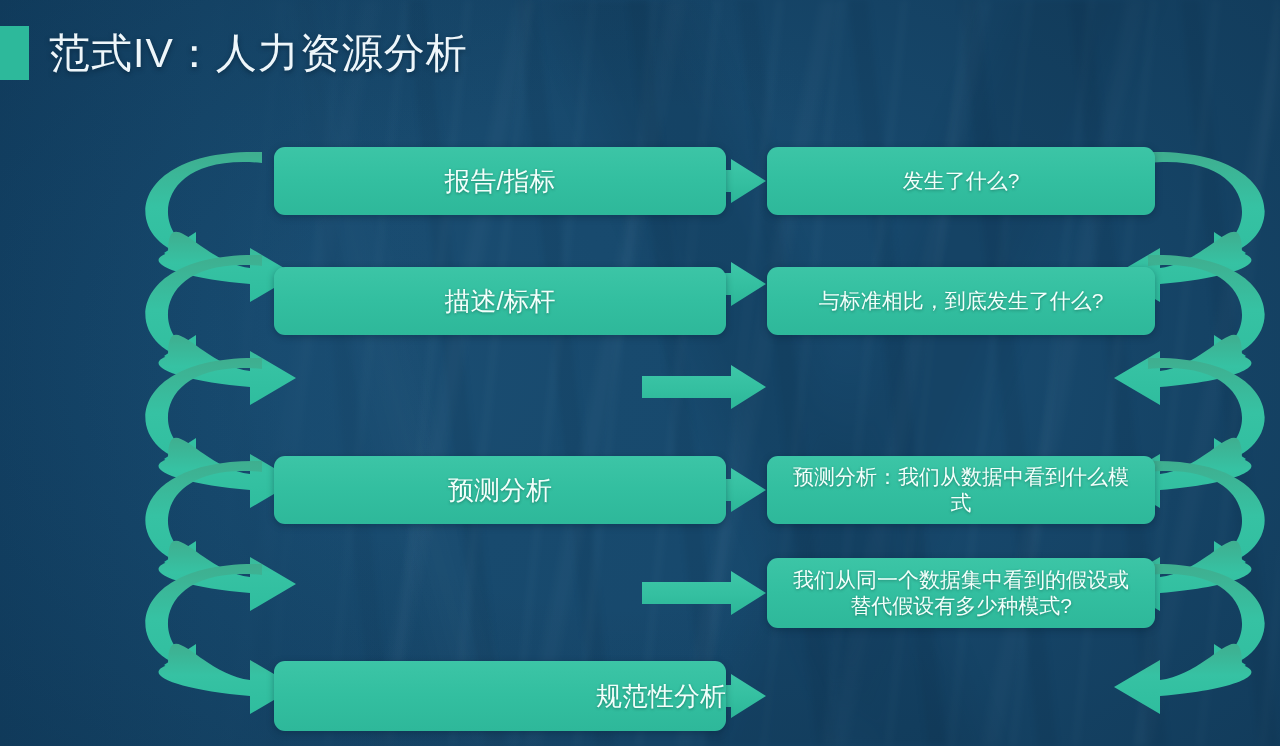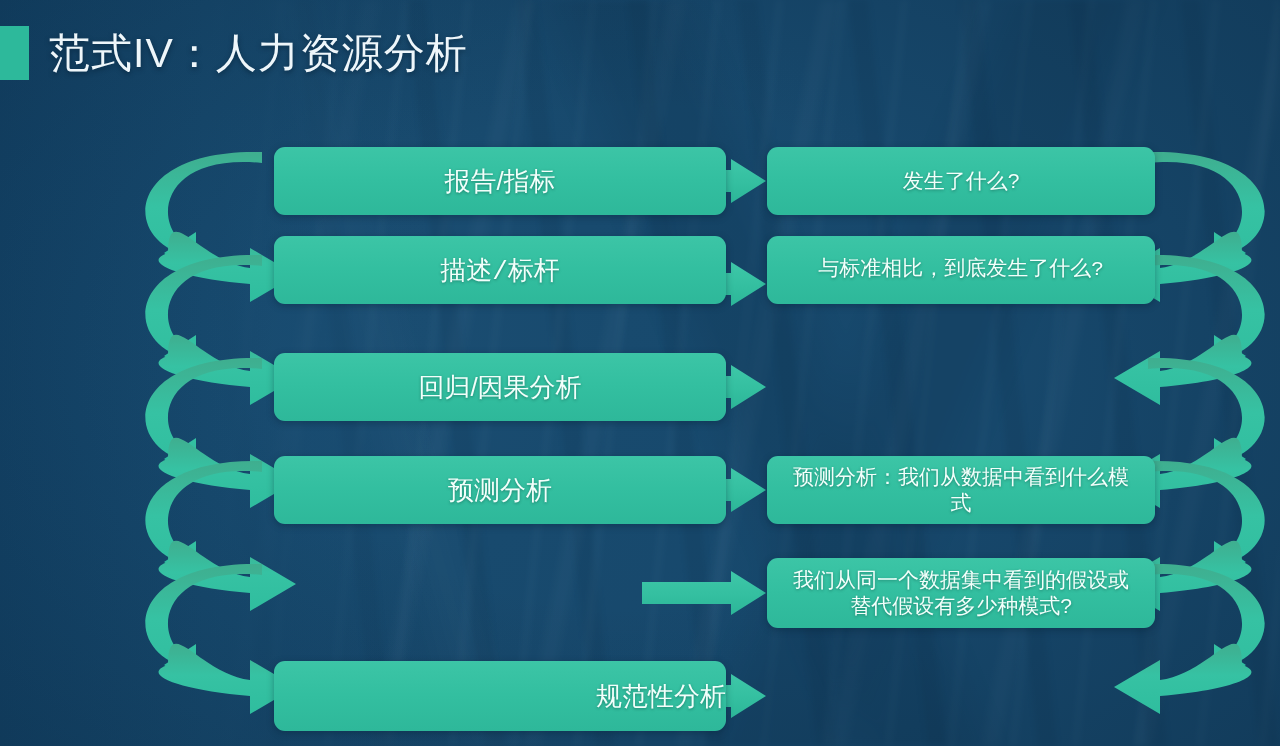--- a/index.html
+++ b/index.html
@@ -103,21 +103,21 @@
     text-align: center;
     color: #f2fffb;
     text-shadow: 0 1px 3px rgba(10,60,50,.45);
     box-sizing: border-box;
     z-index: 5;
   }
   .box-left  { left: 254px; width: 452px; font-size: 26px; margin-left: 20px; }
   .box-right { left: 767px; width: 388px; font-size: 21px; padding: 0 24px; line-height: 1.22; }
 
   .r1 { top: 147px; height: 68px; }
-  .r2 { top: 236px; height: 68px; font-family: Liberation Mono, monospace; }
+  .r2 { top: 267px; height: 68px; }
   .r3 { top: 353px; height: 68px; }
   .r4 { top: 456px; height: 68px; }
   .r5 { top: 558px; height: 70px; }
   .r6 { top: 661px; height: 70px; justify-content: flex-end; }
 
   
   #arrows-mid, #arrows-loop {
     position: absolute; inset: 0;
     width: 1280px; height: 746px;
     z-index: 4;
@@ -223,23 +223,20 @@
       </g>
     </g>
   </svg>
 
   <div class="box box-left r1">
     <span>报告/指标</span>
   </div>
   <div class="box box-left r2">
     <span>描述/标杆</span>
   </div>
-  <div class="box box-left r3">
-    <span>回归/因果分析</span>
-  </div>
   <div class="box box-left r4">
     <span>预测分析</span>
   </div>
   <div class="box box-left r6">
     <span>规范性分析</span>
   </div>
 
   <div class="box box-right r1">
     <span>发生了什么?</span>
   </div>

